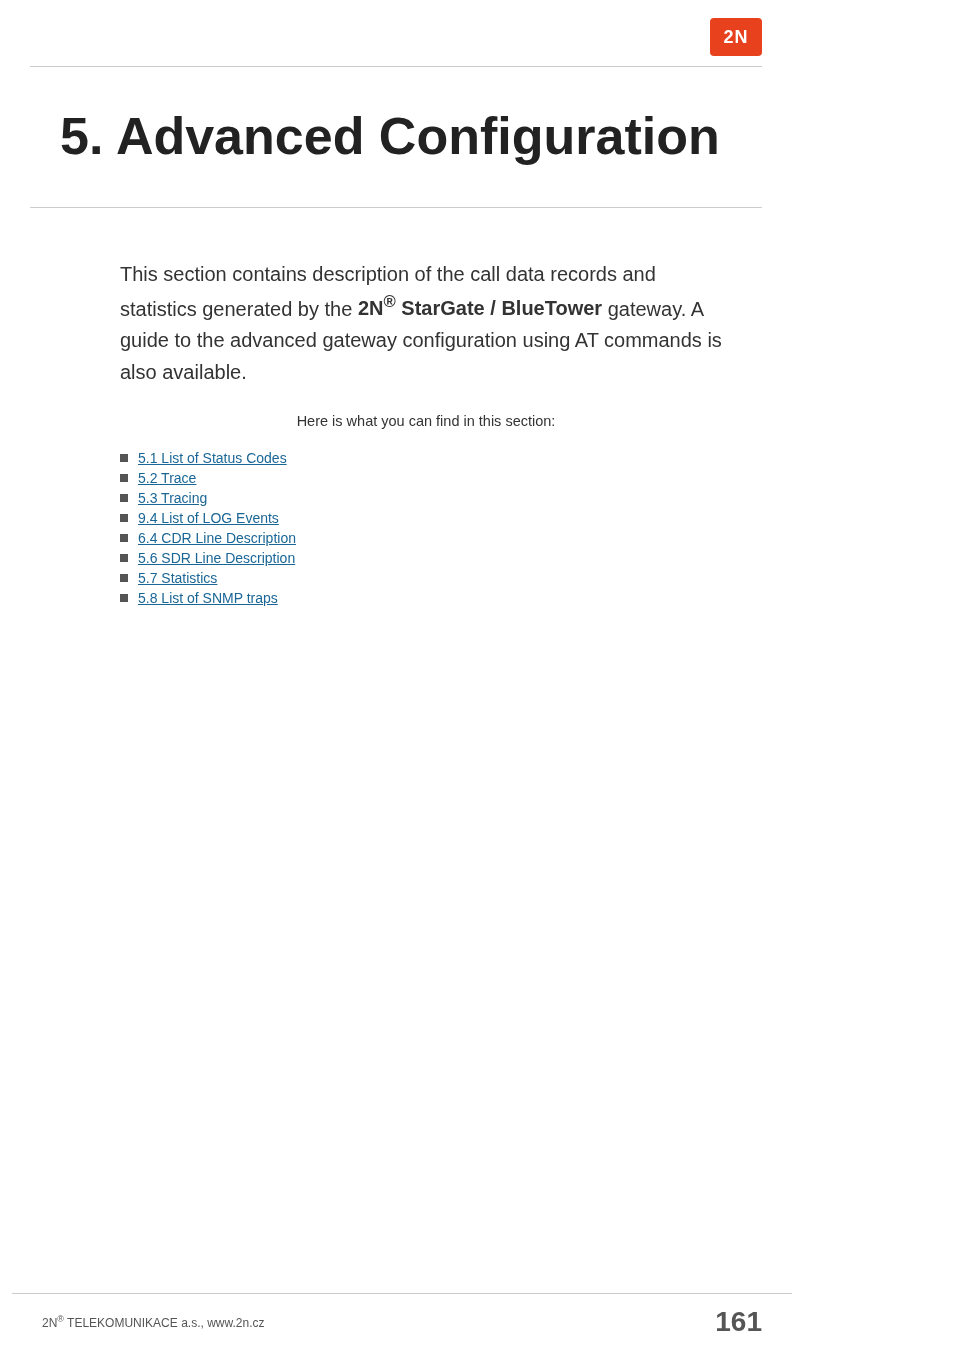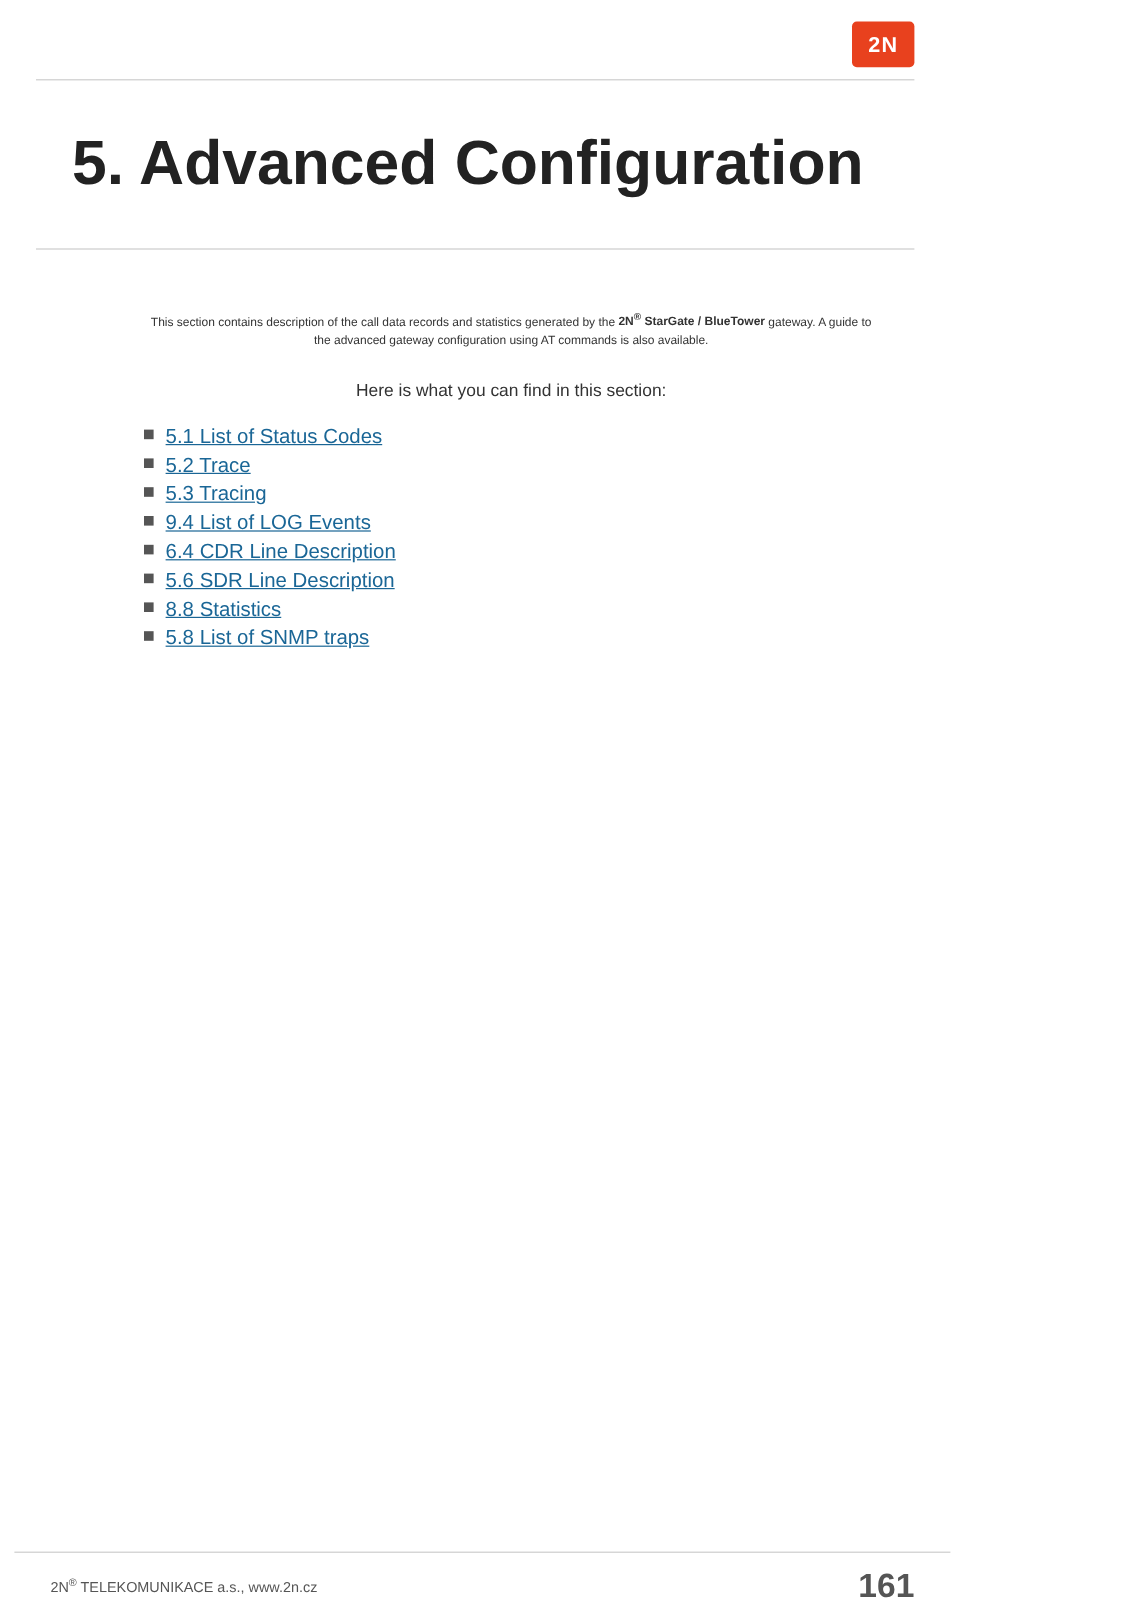--- a/index.html
+++ b/index.html
@@ -74,26 +74,25 @@
       border: none;
       border-top: 1px solid #cccccc;
     }
 
     
     .content-area {
       padding: 20px 60px 40px 120px;
     }
 
     .intro-paragraph {
-      font-size: 10px;
+      font-size: 20px;
       line-height: 1.6;
       color: #333333;
       margin-bottom: 22px;
       max-width: 720px;
-      text-align: center;
     }
 
     .intro-paragraph .brand {
       font-weight: bold;
     }
 
     .here-paragraph {
       font-size: 14.5px;
       line-height: 1.6;
       color: #333333;
@@ -122,21 +121,21 @@
       background: #555555;
       margin-top: 4px;
       margin-right: 10px;
       flex-shrink: 0;
     }
 
     .toc-link {
       color: #1a6696;
       text-decoration: underline;
       cursor: pointer;
-      font-size: 17px;
+      font-size: 14px;
     }
 
     
     .footer {
       position: absolute;
       bottom: 0;
       left: 12px;
       right: 0;
       padding: 12px 30px;
       border-top: 1px solid #cccccc;
@@ -207,21 +206,21 @@
       <li>
         <span class="bullet-square"></span>
         <a class="toc-link">6.4 CDR Line Description</a>
       </li>
       <li>
         <span class="bullet-square"></span>
         <a class="toc-link">5.6 SDR Line Description</a>
       </li>
       <li>
         <span class="bullet-square"></span>
-        <a class="toc-link">8.8 Statistics</a>
+        <a class="toc-link">5.7 Statistics</a>
       </li>
       <li>
         <span class="bullet-square"></span>
         <a class="toc-link">5.8 List of SNMP traps</a>
       </li>
     </ul>
 
   </div>
 
   <div class="footer">

